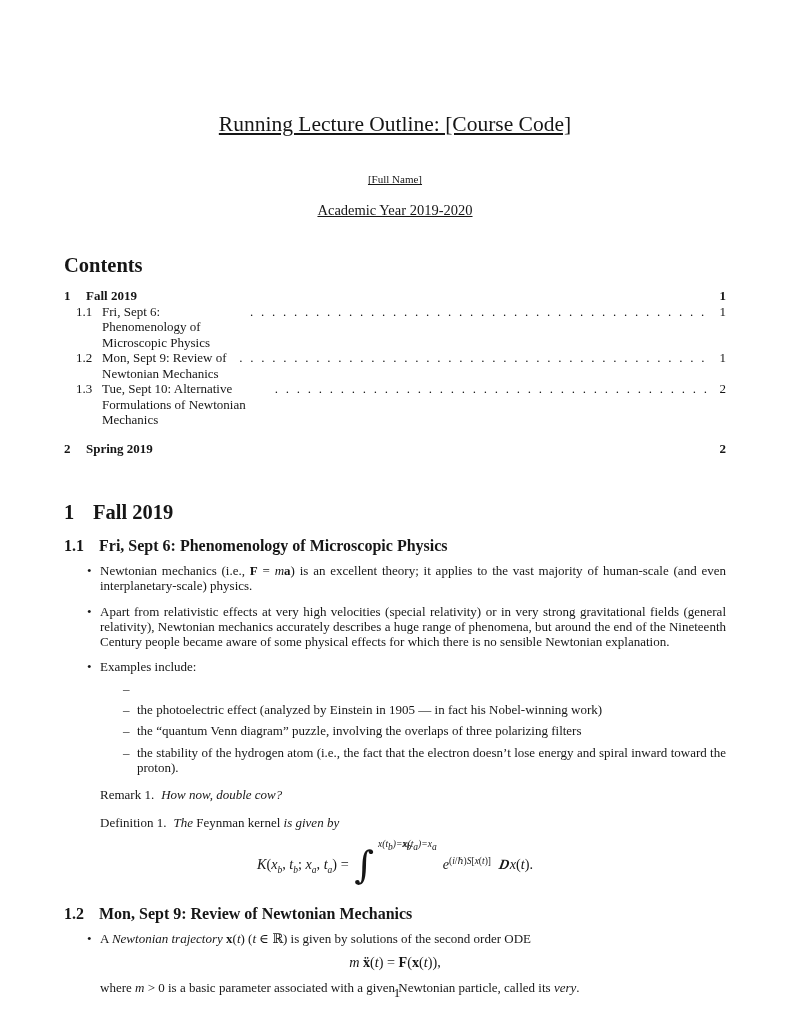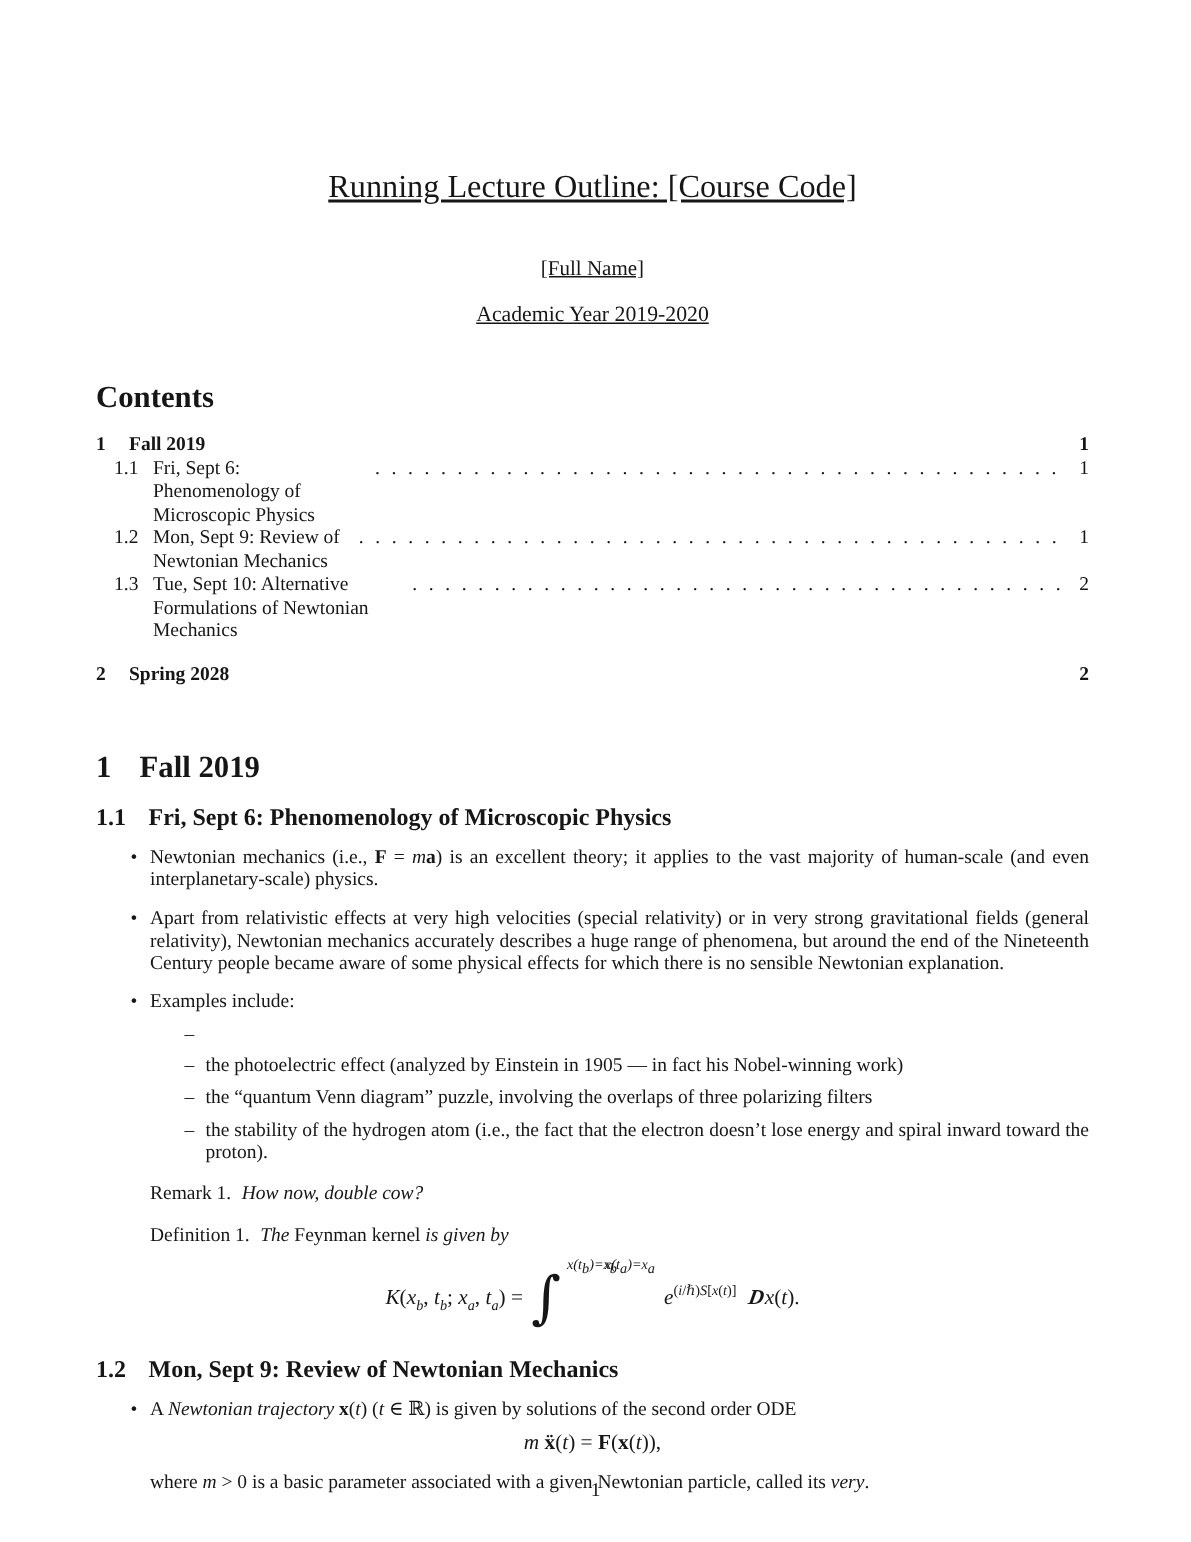--- a/index.html
+++ b/index.html
@@ -14,21 +14,21 @@
     overflow: hidden;
     font-family: "Liberation Serif", "DejaVu Serif", serif;
     font-size: 13px;
     line-height: 15.3px;
     color: #161616;
   }
 
   
   .title-block { text-align: center; padding-top: 112px; text-decoration: underline; }
   .doc-title { font-size: 21.5px; font-weight: normal; margin: 0 0 34px 0; line-height: 25px; }
-  .doc-author { font-size: 14px; margin: 0 0 14px 0; line-height: 17px; }
+  .doc-author { font-size: 11px; margin: 0 0 14px 0; line-height: 17px; }
   .doc-date { font-size: 14.5px; margin: 4px; line-height: 17px; }
 
   
   .contents-heading { font-size: 20.5px; font-weight: bold; margin: 34px 0 11px 0; line-height: 24px; }
   .toc-entry { display: flex; align-items: baseline; line-height: 15.5px; }
   .toc-entry.l1 { font-weight: bold; }
   .toc-entry.l1.spaced { margin-top: 13px; }
   .toc-num { flex: none; }
   .l1 .toc-num { width: 22px; }
   .l2 .toc-num { width: 26px; margin-left: 12px; }
@@ -119,21 +119,21 @@
         <span class="toc-page">1</span>
       </div>
       <div class="toc-entry l2">
         <span class="toc-num">1.3</span>
         <span class="toc-title">Tue, Sept 10: Alternative Formulations of Newtonian Mechanics</span>
         <span class="toc-dots"></span>
         <span class="toc-page">2</span>
       </div>
       <div class="toc-entry l1 spaced">
         <span class="toc-num">2</span>
-        <span class="toc-title">Spring 2028</span>
+        <span class="toc-title">Spring 2019</span>
         <span class="toc-dots"></span>
         <span class="toc-page">2</span>
       </div>
     </div>
   </section>
 
   <section>
     <h2 class="sec-heading">
       <span class="sec-num">1</span>
       <span class="sec-title">Fall 2019</span>

